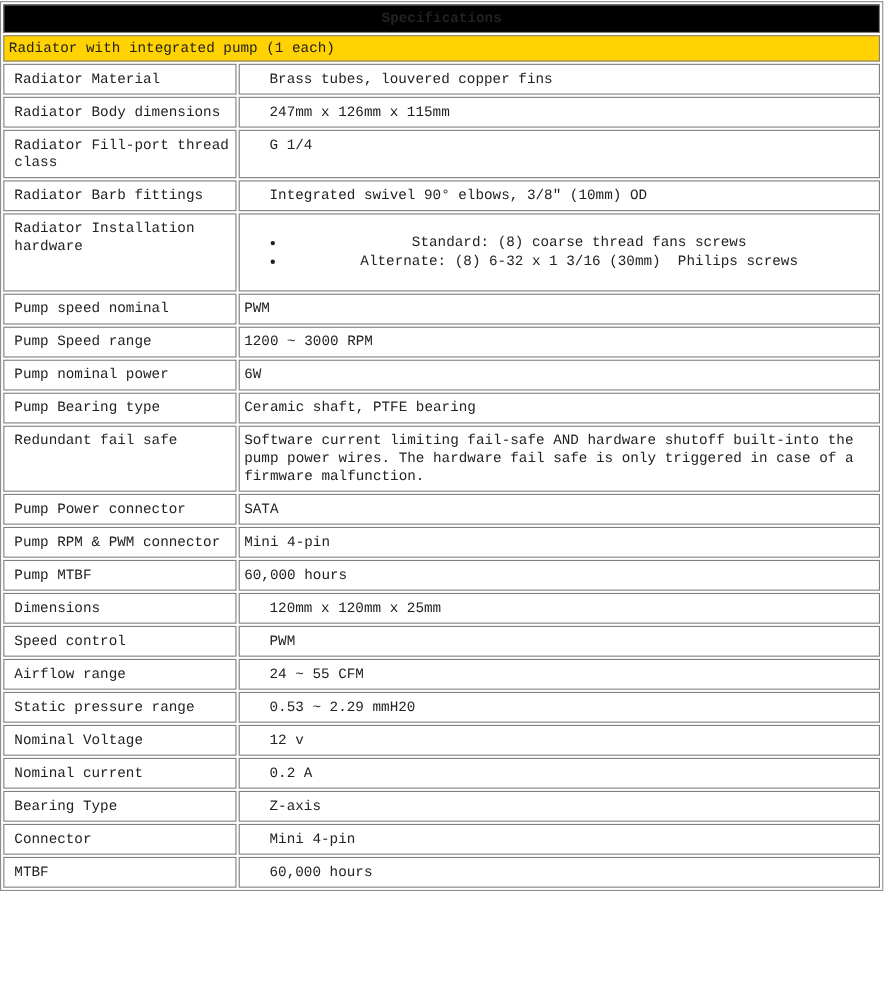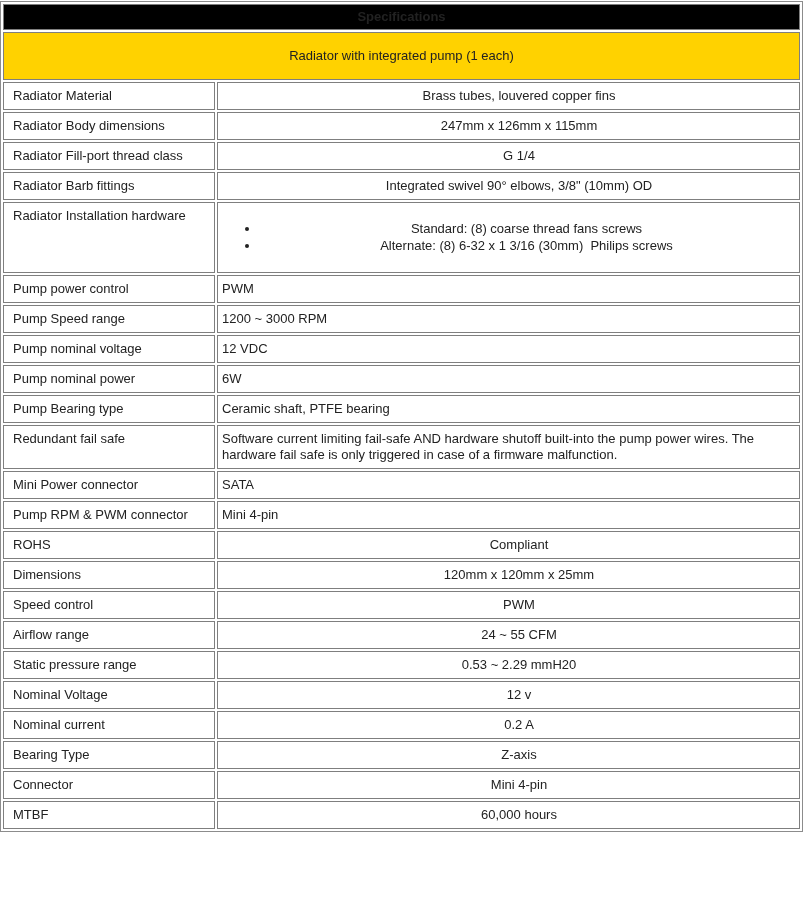--- a/index.html
+++ b/index.html
@@ -6,21 +6,21 @@
     margin: 0;
     padding: 0;
     background: #ffffff;
   }
   .screen {
     position: relative;
     width: 805px;
     height: 900px;
     overflow: hidden;
     background: #ffffff;
-    font-family: Liberation Sans, sans-serif;
+    font-family: Liberation Mono, monospace;
   }
   table.spec {
     border-collapse: separate;
     border-spacing: 2px;
     table-layout: fixed;
     width: 803px;
     margin: 1px 0 0 0;
     border: 1px solid #8c8c8c;
   }
   table.spec td {
@@ -35,34 +35,33 @@
     background: #000000;
     color: #ffffff;
     font-weight: bold;
     text-align: center;
     padding: 4px 4px;
     border: 1px solid #000000;
   }
   td.section-cell {
     background: #FFD200;
     color: #111111;
-    text-align: center;
-    padding: 15px 4px;
+    text-align: left;
+    padding: 3px 4px;
     border: 1px solid #6e6e6e;
   }
   td.label-cell {
     padding: 5px 4px 5px 9px;
   }
   td.value-cell {
     padding: 5px 6px 5px 4px;
     white-space: pre-wrap;
   }
   td.value-cell.indent {
     padding-left: 27px;
-    text-align: center;
   }
   ul.bullets {
     margin: 13px 0 13px 0;
     padding: 0 0 0 38px;
   }
   ul.bullets li {
     margin: 0 0 1px 0;
     padding: 0;
     text-align: center;
   }
@@ -98,54 +97,50 @@
         </tr>
         <tr>
           <td class="label-cell">Radiator Barb fittings</td>
           <td class="value-cell indent">Integrated swivel 90° elbows, 3/8" (10mm) OD</td>
         </tr>
         <tr>
           <td class="label-cell">Radiator Installation hardware</td>
           <td class="value-cell"><ul class="bullets"><li>Standard: (8) coarse thread fans screws</li><li>Alternate: (8) 6-32 x 1 3/16 (30mm)  Philips screws</li></ul></td>
         </tr>
         <tr>
-          <td class="label-cell">Pump power control</td>
+          <td class="label-cell">Pump speed nominal</td>
           <td class="value-cell">PWM</td>
         </tr>
         <tr>
           <td class="label-cell">Pump Speed range</td>
           <td class="value-cell">1200 ~ 3000 RPM</td>
-        </tr>
-        <tr>
-          <td class="label-cell">Pump nominal voltage</td>
-          <td class="value-cell">12 VDC</td>
         </tr>
         <tr>
           <td class="label-cell">Pump nominal power</td>
           <td class="value-cell">6W</td>
         </tr>
         <tr>
           <td class="label-cell">Pump Bearing type</td>
           <td class="value-cell">Ceramic shaft, PTFE bearing</td>
         </tr>
         <tr>
           <td class="label-cell">Redundant fail safe</td>
           <td class="value-cell">Software current limiting fail-safe AND hardware shutoff built-into the pump power wires. The hardware fail safe is only triggered in case of a firmware malfunction.</td>
         </tr>
         <tr>
-          <td class="label-cell">Mini Power connector</td>
+          <td class="label-cell">Pump Power connector</td>
           <td class="value-cell">SATA</td>
         </tr>
         <tr>
           <td class="label-cell">Pump RPM &amp; PWM connector</td>
           <td class="value-cell">Mini 4-pin</td>
         </tr>
         <tr>
-          <td class="label-cell">ROHS</td>
-          <td class="value-cell indent">Compliant</td>
+          <td class="label-cell">Pump MTBF</td>
+          <td class="value-cell">60,000 hours</td>
         </tr>
         <tr>
           <td class="label-cell">Dimensions</td>
           <td class="value-cell indent">120mm x 120mm x 25mm</td>
         </tr>
         <tr>
           <td class="label-cell">Speed control</td>
           <td class="value-cell indent">PWM</td>
         </tr>
         <tr>

